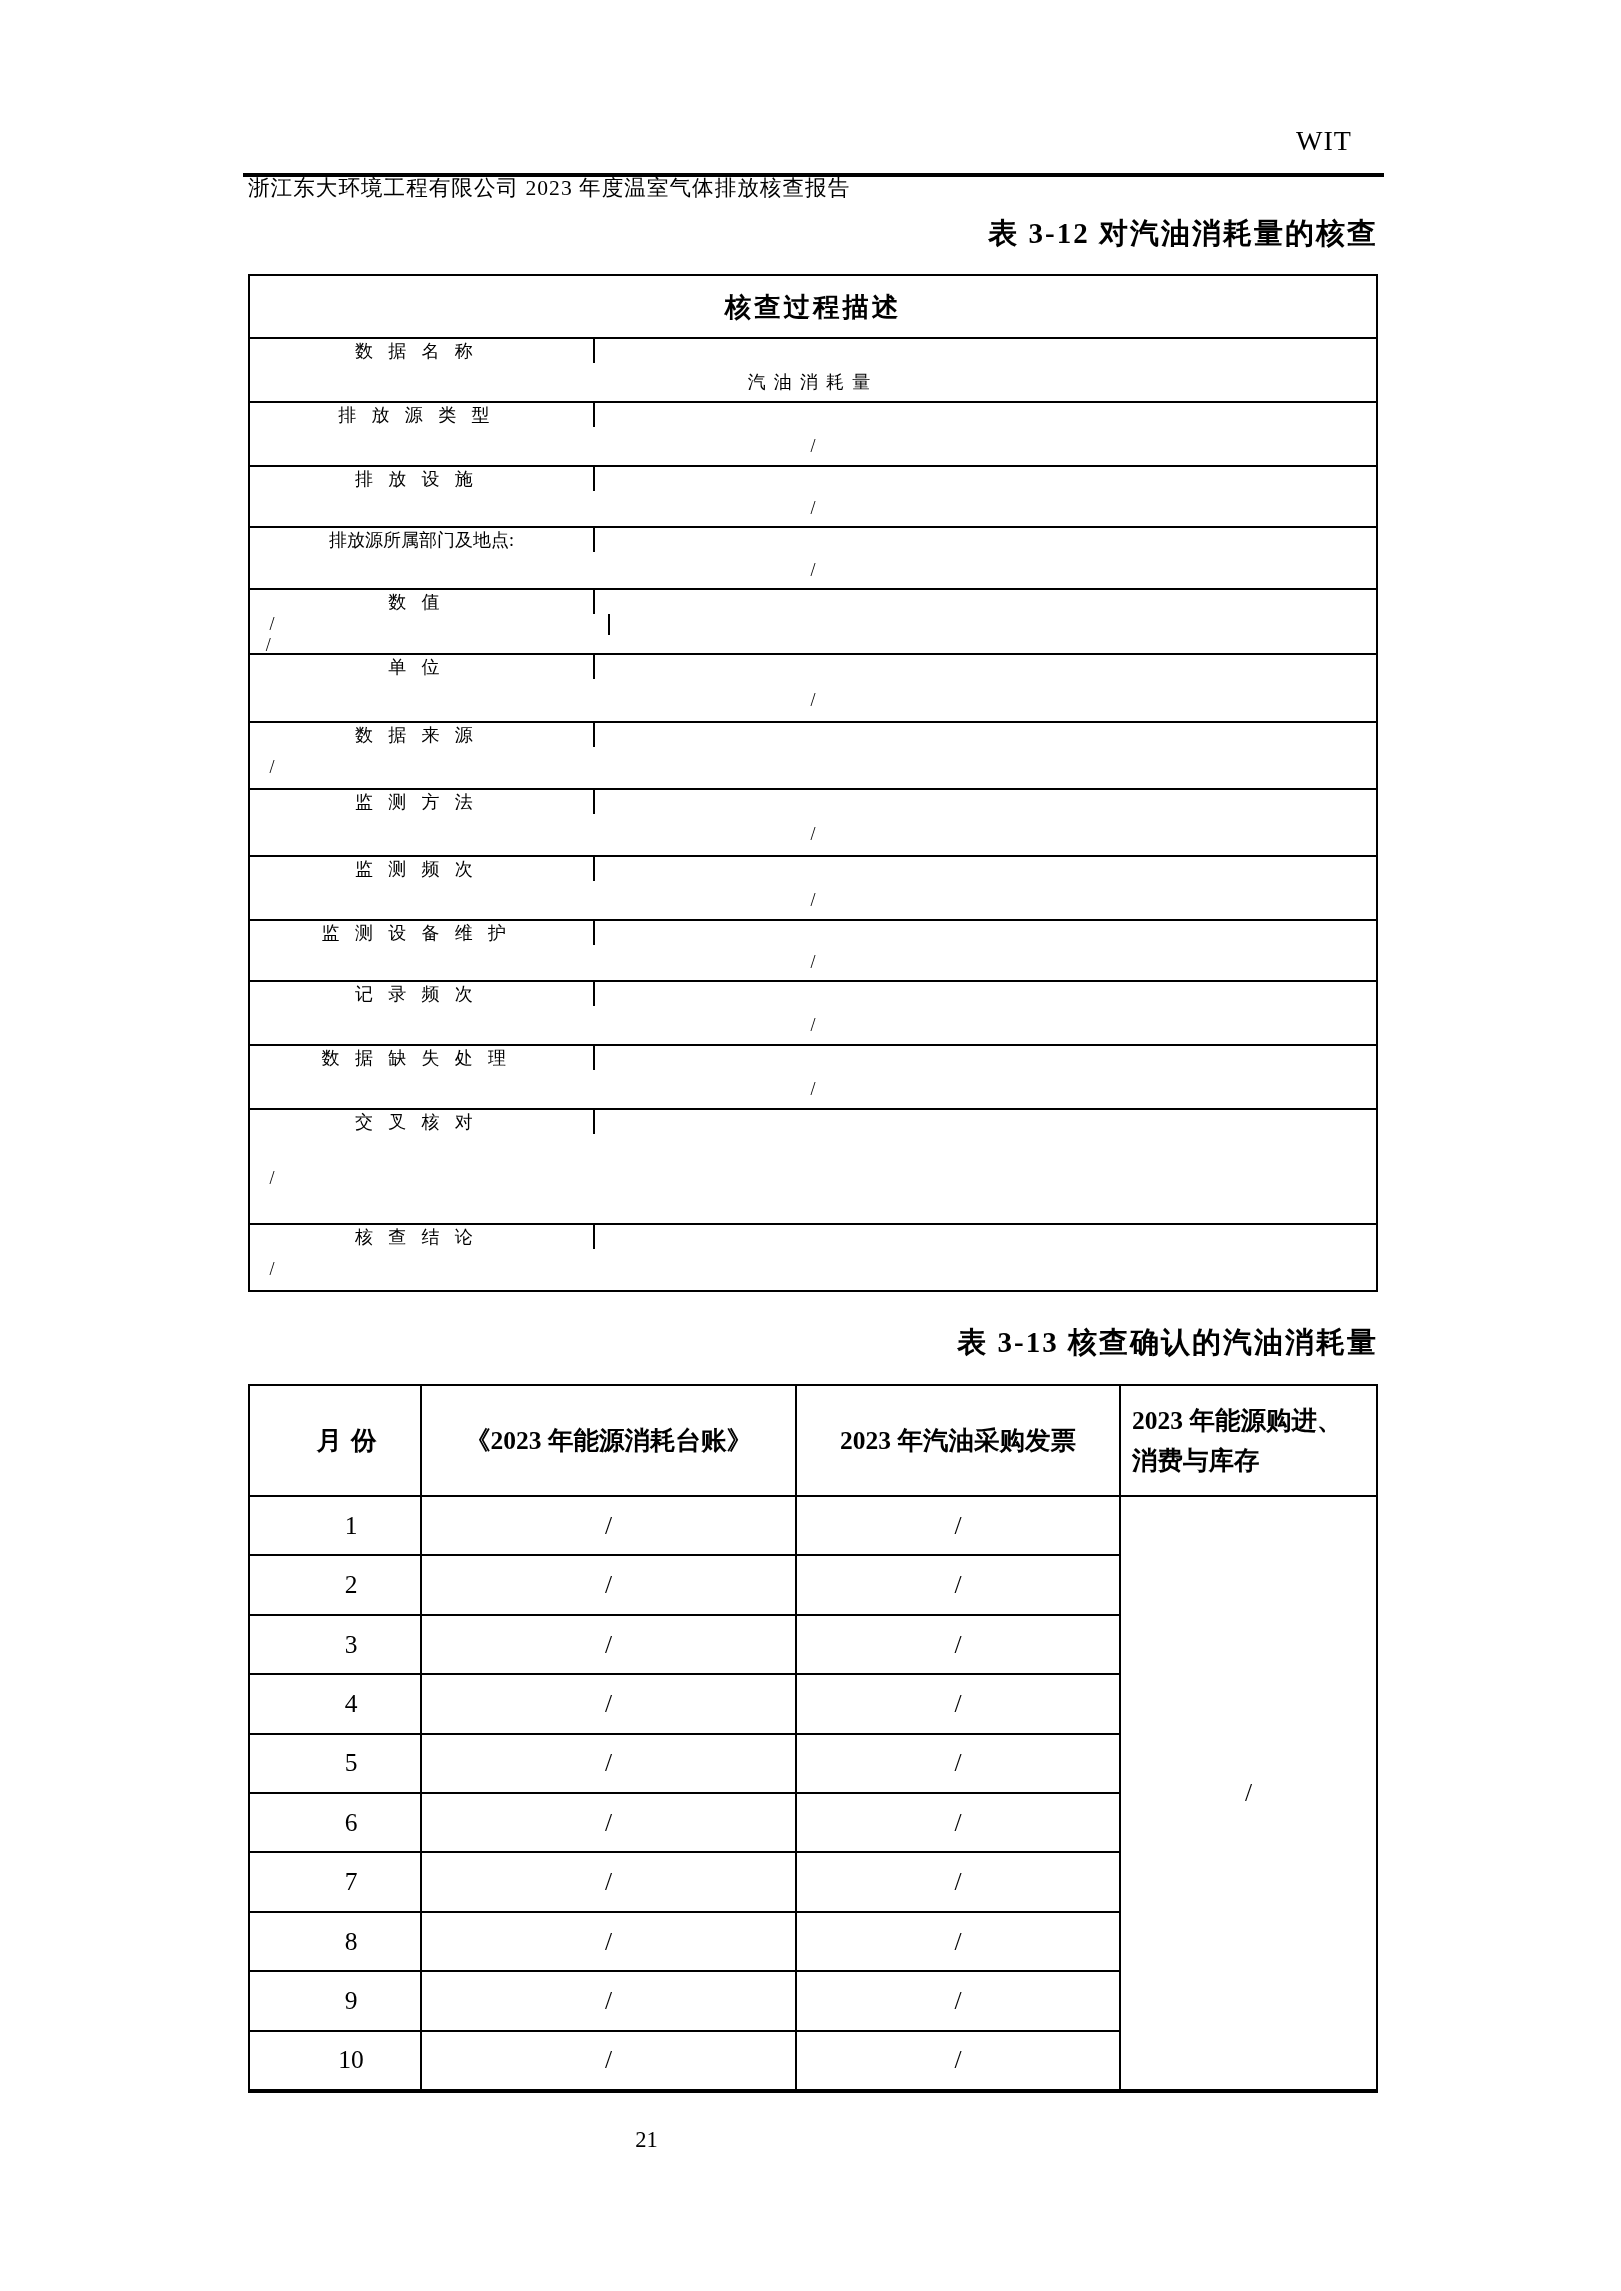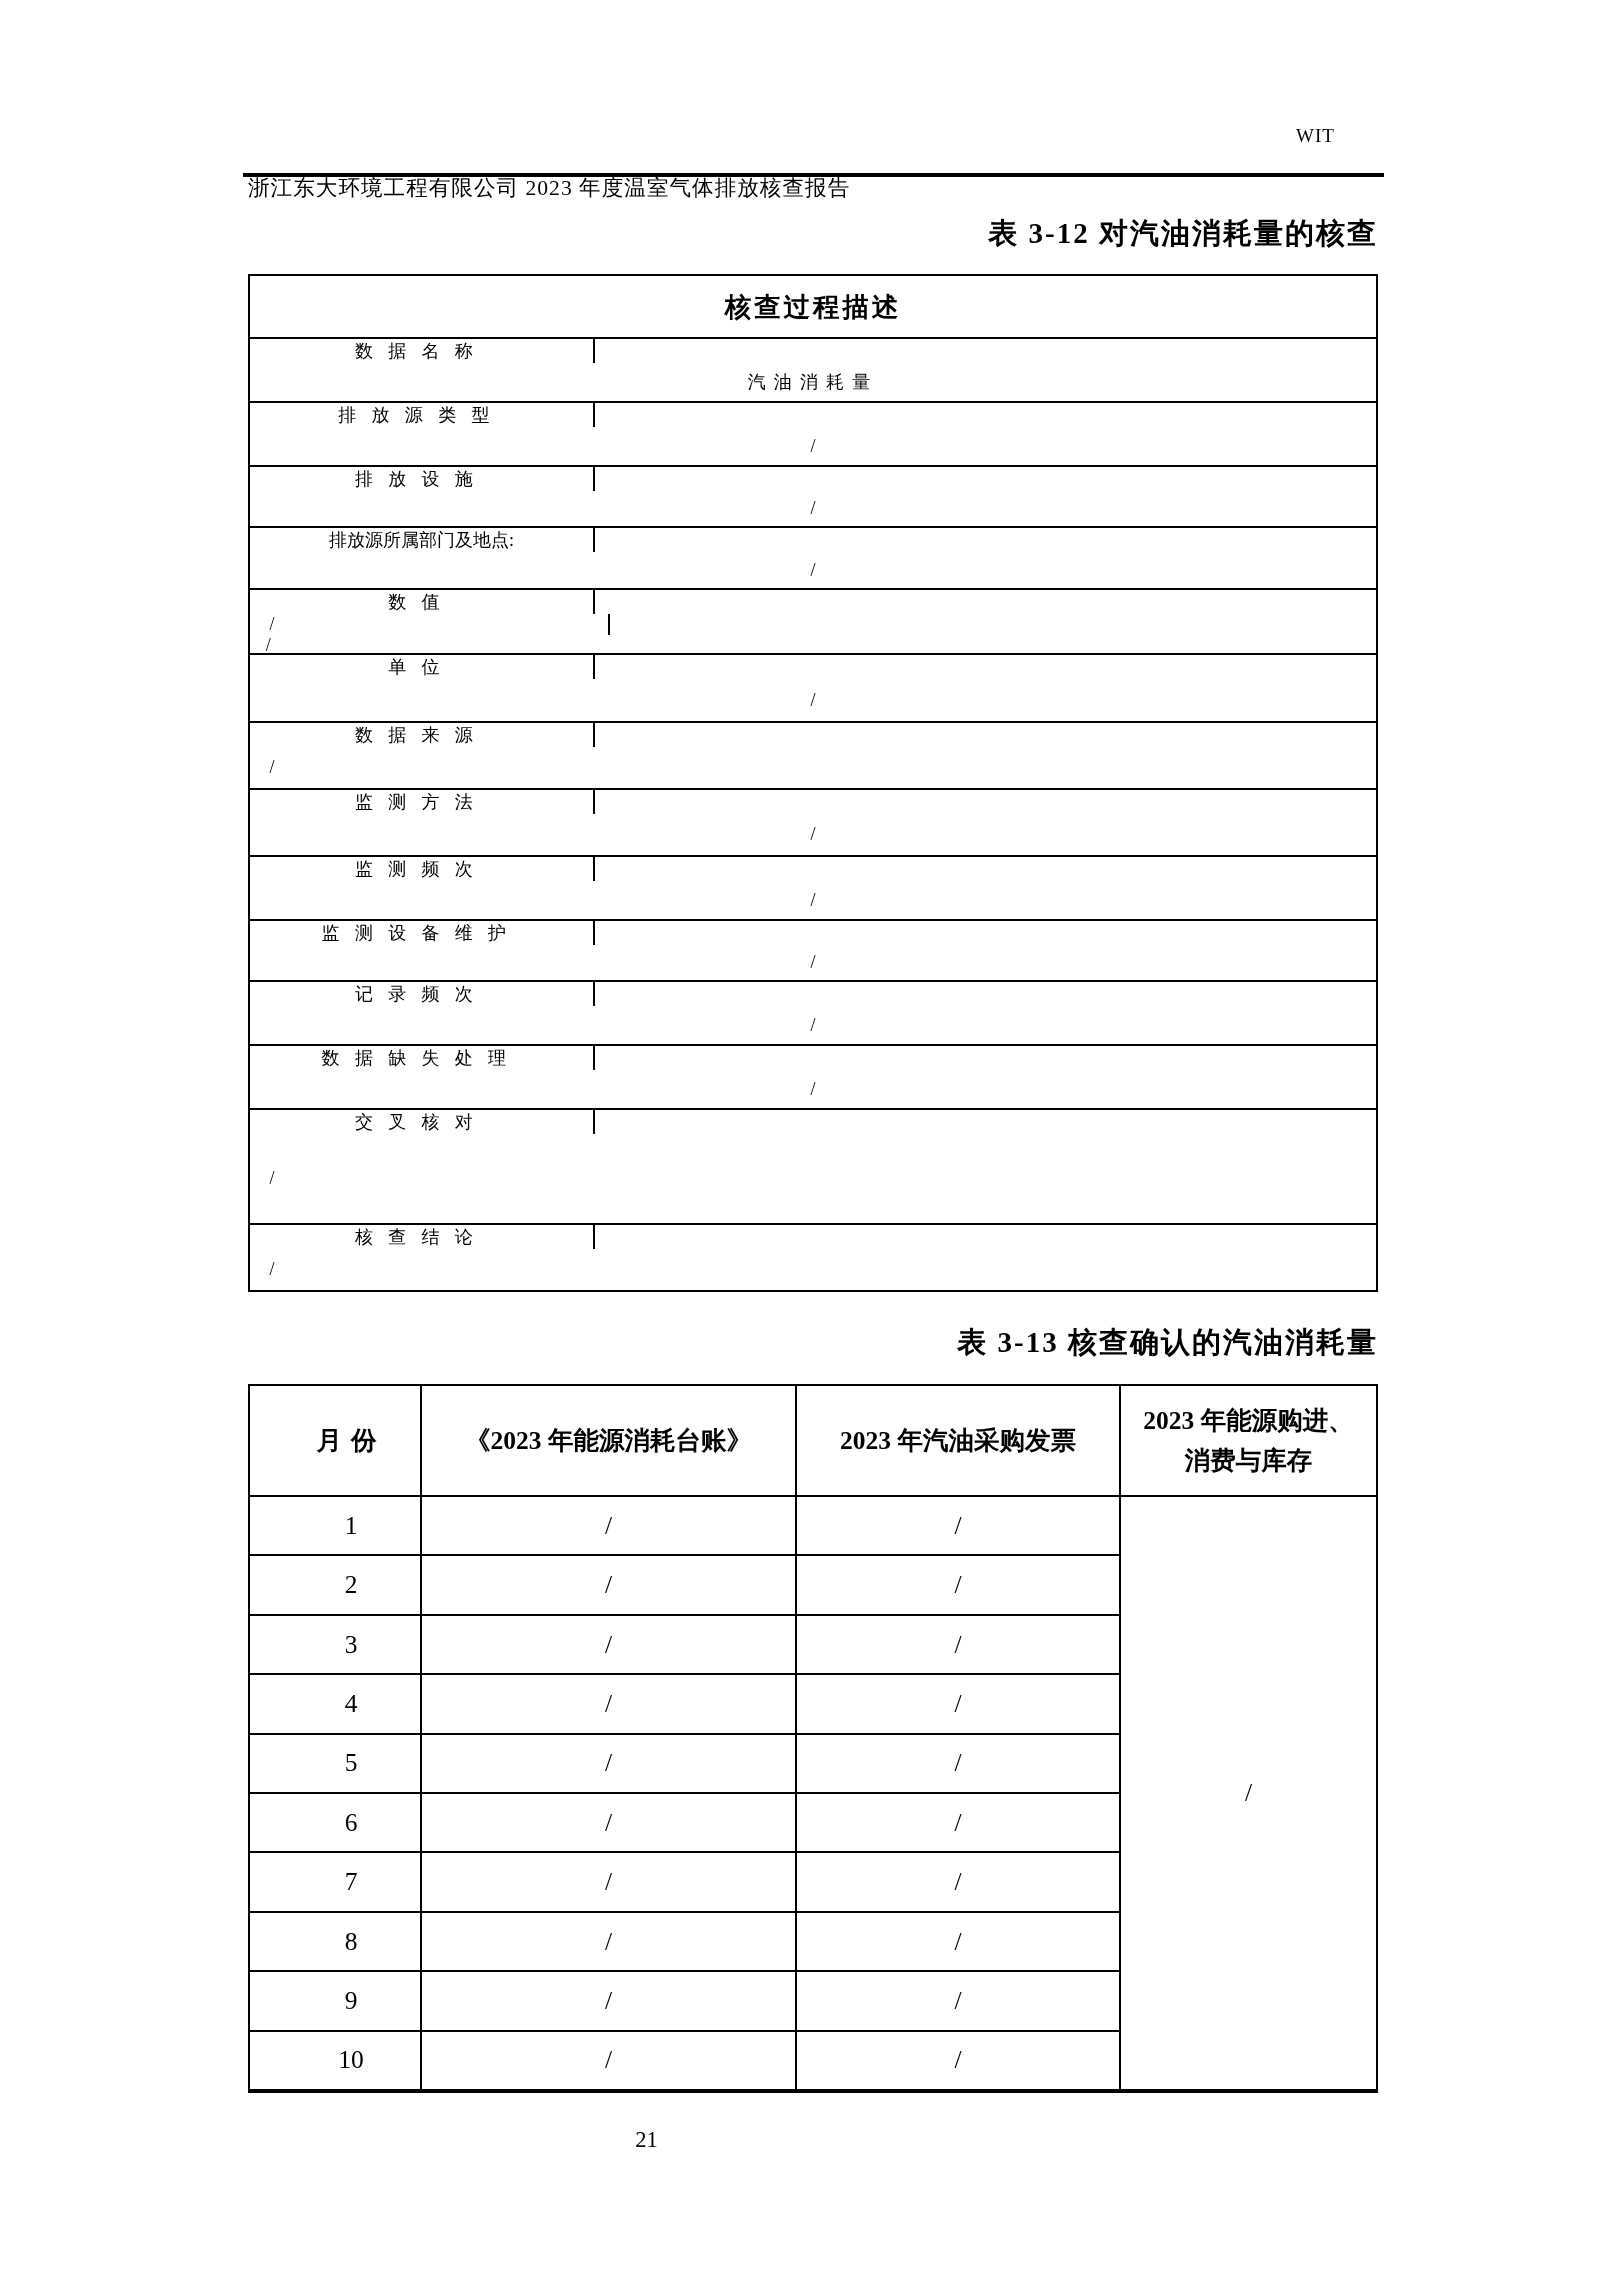--- a/index.html
+++ b/index.html
@@ -11,21 +11,21 @@
     color:#000;
     overflow:hidden;
   }
   
   .hdr-left{
     position:absolute;left:248px;top:125px;
     font-size:21.6px;letter-spacing:1px;white-space:nowrap;margin-top:48px;
   }
   .hdr-right{
     position:absolute;left:1296px;top:125px;
-    font-size:19px;letter-spacing:1px;
+    font-size:28px;letter-spacing:1px;
   }
   .hdr-rule{
     position:absolute;left:243px;top:173px;
     width:1141px;height:3.9px;background:#000;
   }
   
   .sec-title{
     position:absolute;left:248px;width:1130px;
     text-align:right;font-weight:bold;font-size:29px;
     letter-spacing:2px;white-space:nowrap;
@@ -85,21 +85,21 @@
   }
   .t2-head>div{
     display:flex;align-items:center;justify-content:center;
     box-sizing:border-box;text-align:center;
   }
   .t2c1{width:172px;border-right:2px solid #000;padding-left:32px;}
   .t2c2{width:375px;border-right:2px solid #000;}
   .t2c3{width:324px;border-right:2px solid #000;}
   .t2c4{flex:1;}
   .t2c1.head-month{letter-spacing:0.35em;}
-  .c4inner{display:block;width:233px;margin:12px auto;line-height:1.55;text-align:center;}
+  .c4inner{display:block;width:233px;margin:12px auto;line-height:1.55;text-align:left;}
   .t2-body{flex:1;display:flex;min-height:0;}
   .t2-left{width:871px;display:flex;flex-direction:column;}
   .t2-row{
     flex:1;display:flex;box-sizing:border-box;
     border-bottom:2.9px solid #000;
   }
   .t2-row:last-child{border-bottom:none;}
   .t2-row>div{
     display:flex;align-items:center;justify-content:center;
     box-sizing:border-box;

